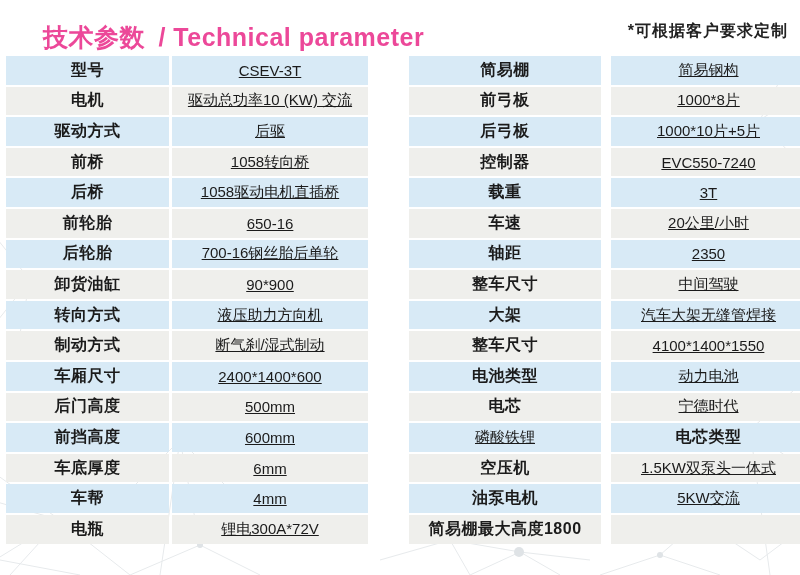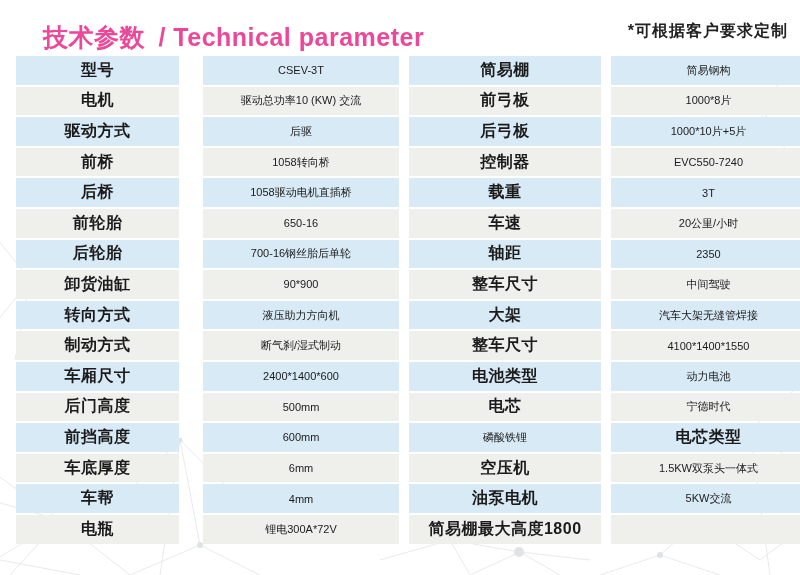--- a/index.html
+++ b/index.html
@@ -21,28 +21,28 @@
     position:absolute;right:12px;top:21px;
     font-size:16px;font-weight:600;color:#222;
     letter-spacing:1px;white-space:nowrap;
   }
   .spec-table{
     position:absolute;top:56px;
     display:grid;
     grid-auto-rows:28.6px;
     row-gap:2px;
   }
-  .spec-table.left{left:16px;grid-template-columns:163px 196px;column-gap:24px;text-align:right;}
+  .spec-table.left{left:6px;grid-template-columns:163px 196px;column-gap:3px;text-align:right;}
   .spec-table.right{left:391px;grid-template-columns:192px 195px;column-gap:10px;padding-left:18px;}
   .cell{
     display:flex;align-items:center;justify-content:center;
     color:#1b1b1b;white-space:nowrap;overflow:hidden;
   }
   .cell.label{font-weight:bold;font-size:16px;letter-spacing:.5px;}
-  .cell.value{font-size:11px;}
+  .cell.value{font-size:15px;text-decoration:underline;}
   .cell.odd{background:var(--row-odd,#d8eaf6);}
   .cell.even{background:var(--row-even,#efefec);}
 </style>
 </head>
 <body>
 
 <div class="canvas">
 
   <svg class="bg-decor" viewBox="0 0 800 575" xmlns="http://www.w3.org/2000/svg">
     <g stroke="#e7eaec" stroke-width="1" fill="none">

